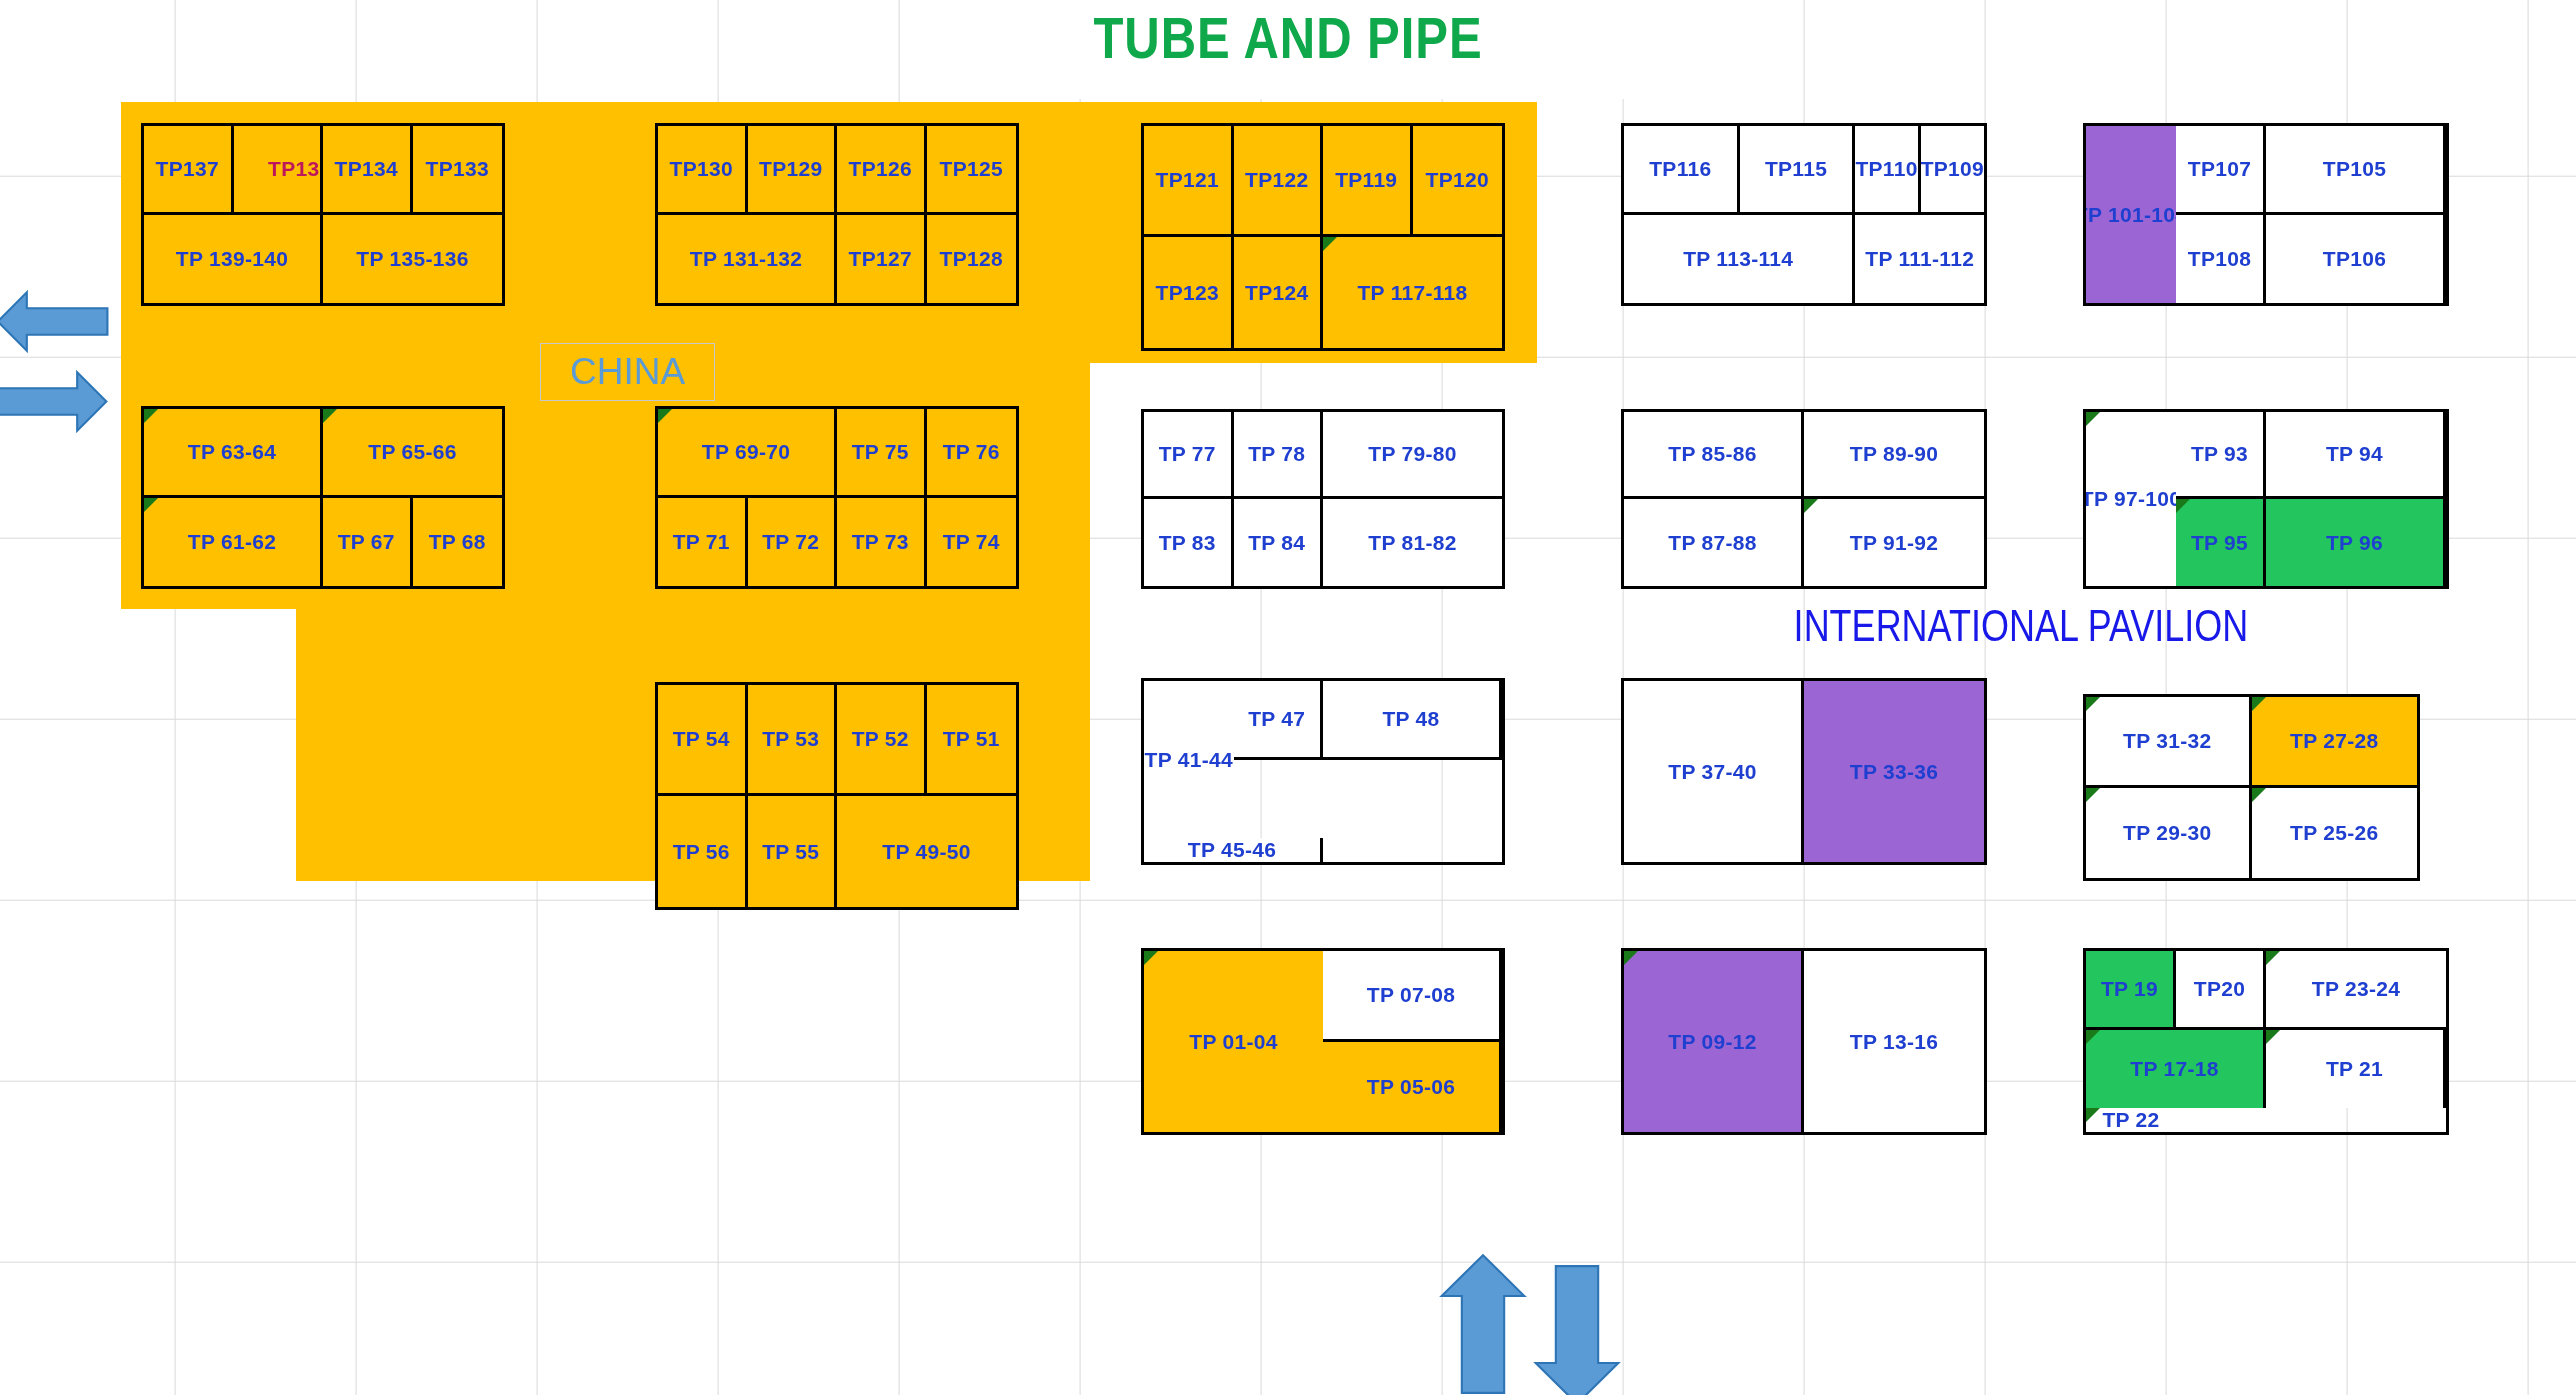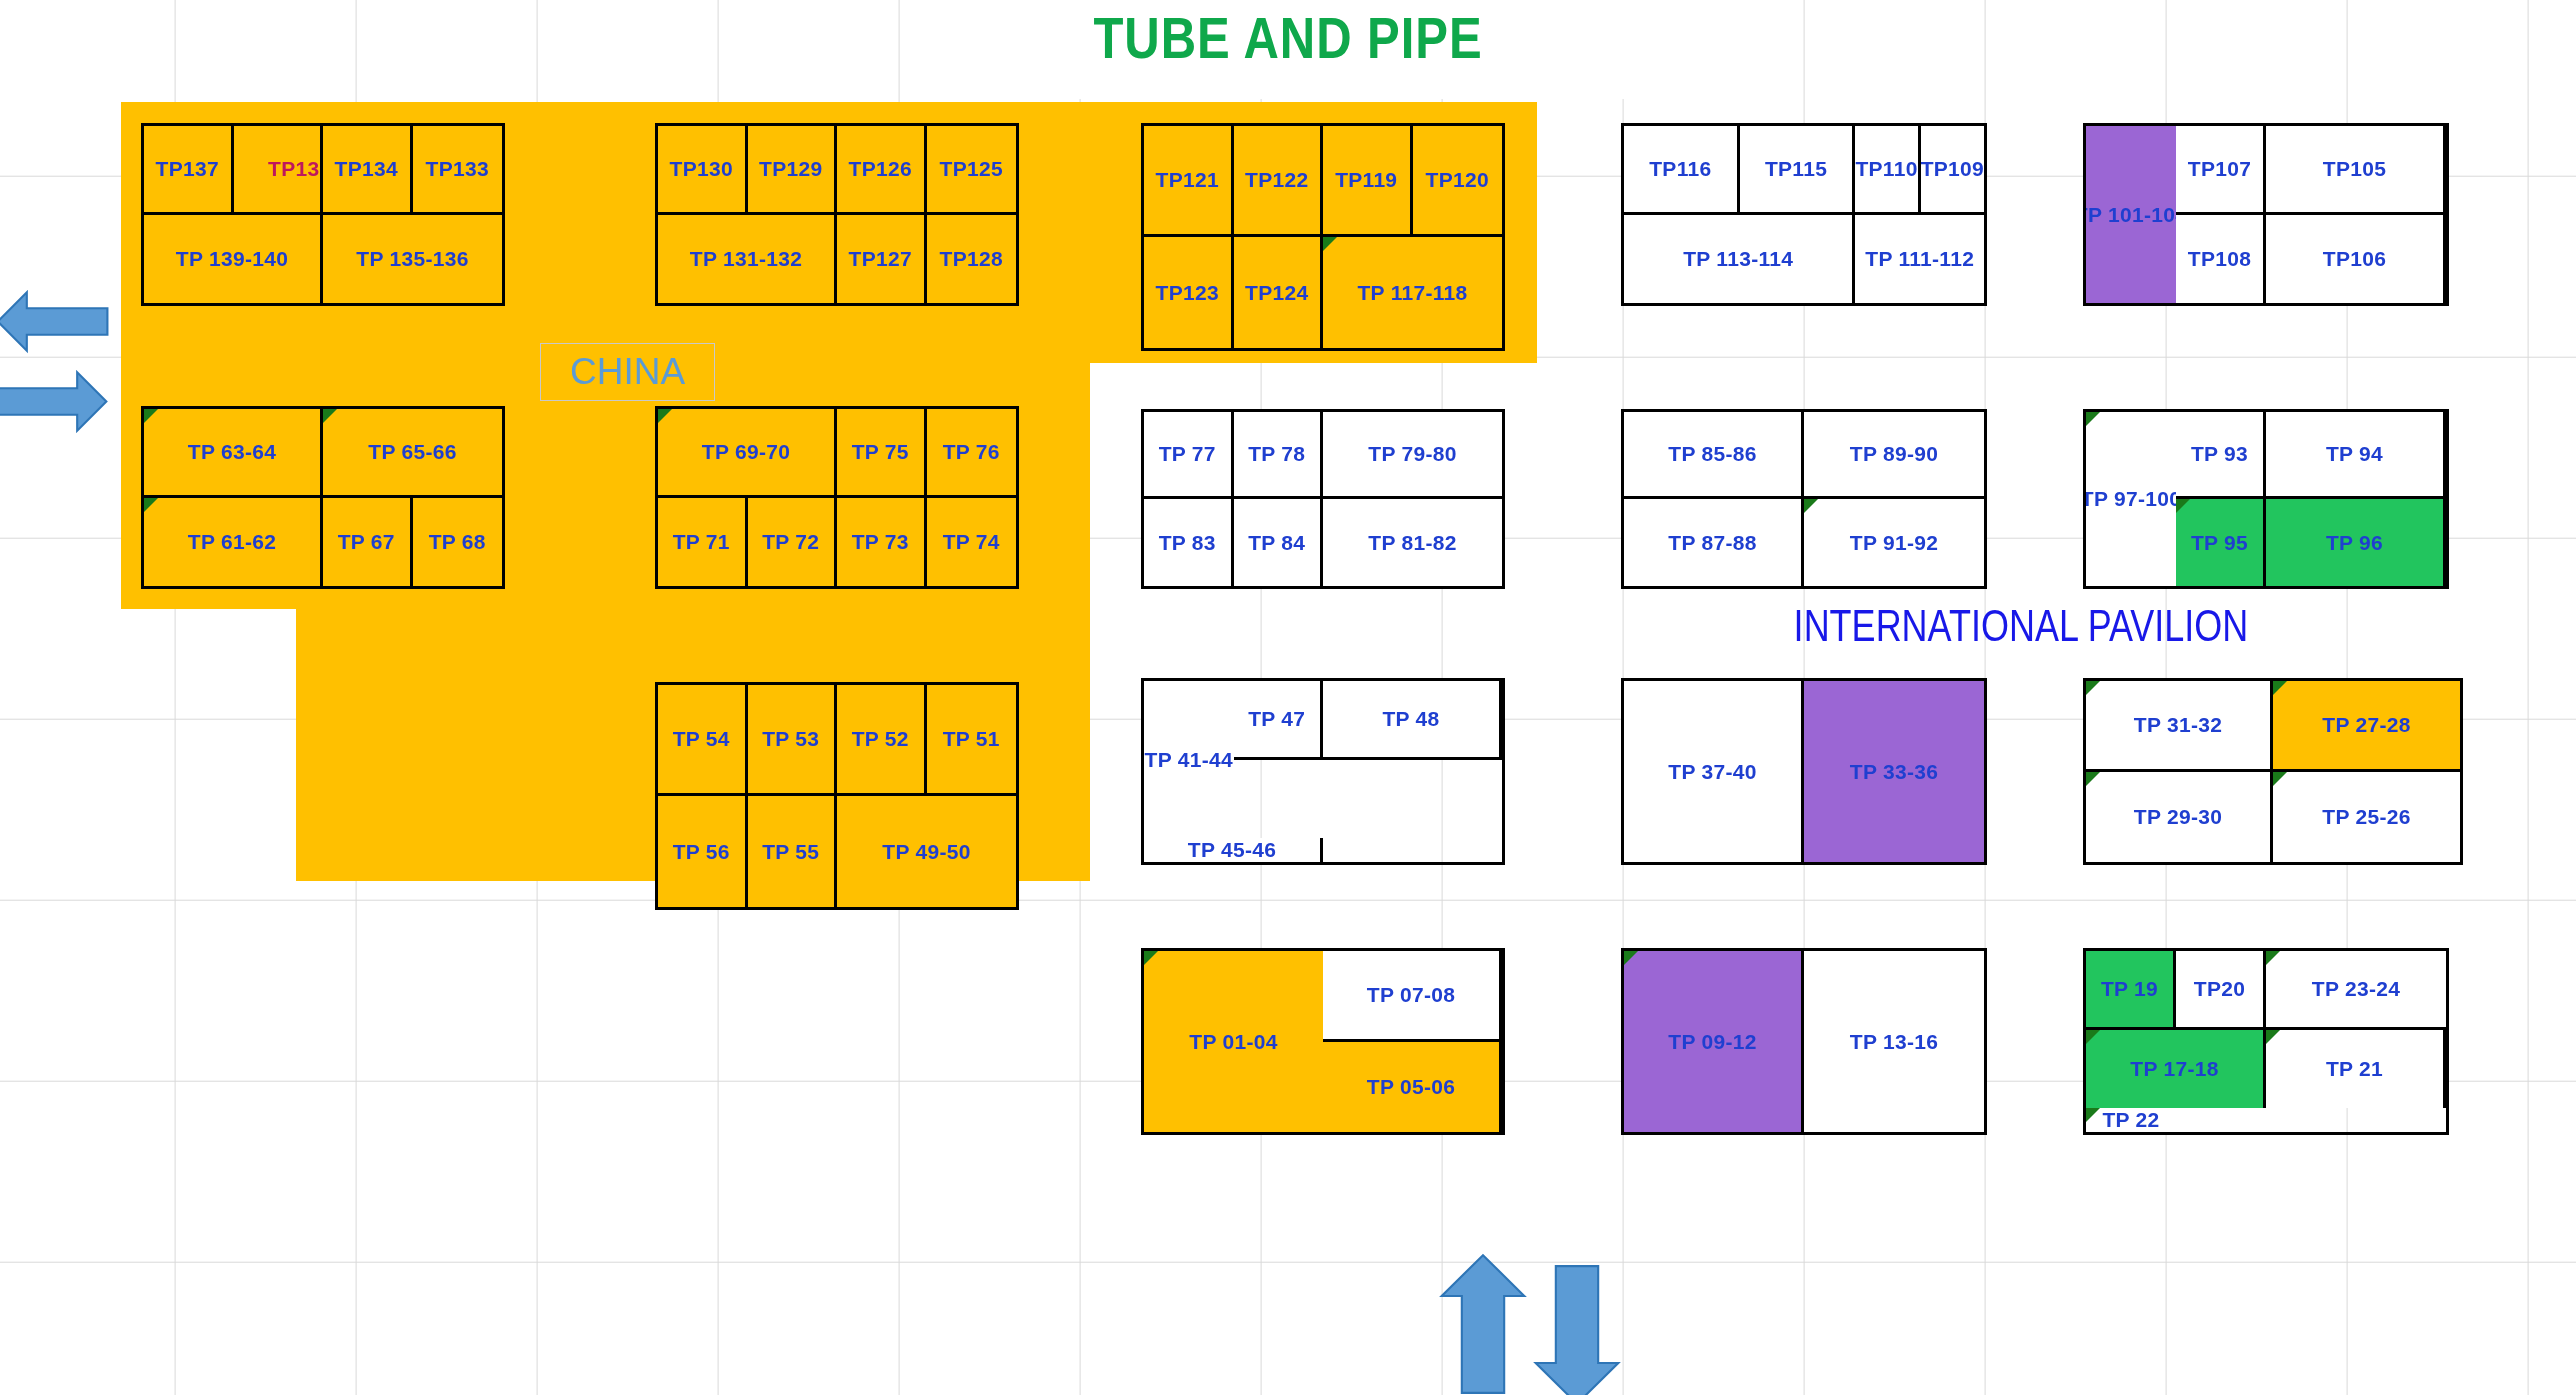--- a/index.html
+++ b/index.html
@@ -197,21 +197,21 @@
     <div class="cell w bR bB">TP 48</div>
     <div class="cell w" style="grid-row:1 / span 2;">TP 41-44</div>
     <div class="cell w bR" style="grid-column:1 / span 2;">TP 45-46</div>
   </div>
 
   <div class="block" style="left:1621px;top:678px;width:366px;height:187px;grid-template-columns:1fr 1fr;grid-template-rows:1fr;">
     <div class="cell w bR">TP 37-40</div>
     <div class="cell p">TP 33-36</div>
   </div>
 
-  <div class="block" style="left:2083px;top:678px;width:380px;height:187px;grid-template-columns:1fr 1fr;grid-template-rows:1fr 1fr;">
+  <div class="block" style="left:2083px;top:694px;width:337px;height:187px;grid-template-columns:1fr 1fr;grid-template-rows:1fr 1fr;">
     <div class="cell w bR bB flag">TP 31-32</div>
     <div class="cell y bB flag">TP 27-28</div>
     <div class="cell w bR flag">TP 29-30</div>
     <div class="cell w flag">TP 25-26</div>
   </div>
 
   <div class="block" style="left:1141px;top:948px;width:364px;height:187px;grid-template-columns:1fr 1fr;grid-template-rows:1fr 1fr;">
     <div class="cell w bR bB">TP 07-08</div>
     <div class="cell y flag" style="grid-row:1 / span 2;">TP 01-04</div>
     <div class="cell y bR">TP 05-06</div>

